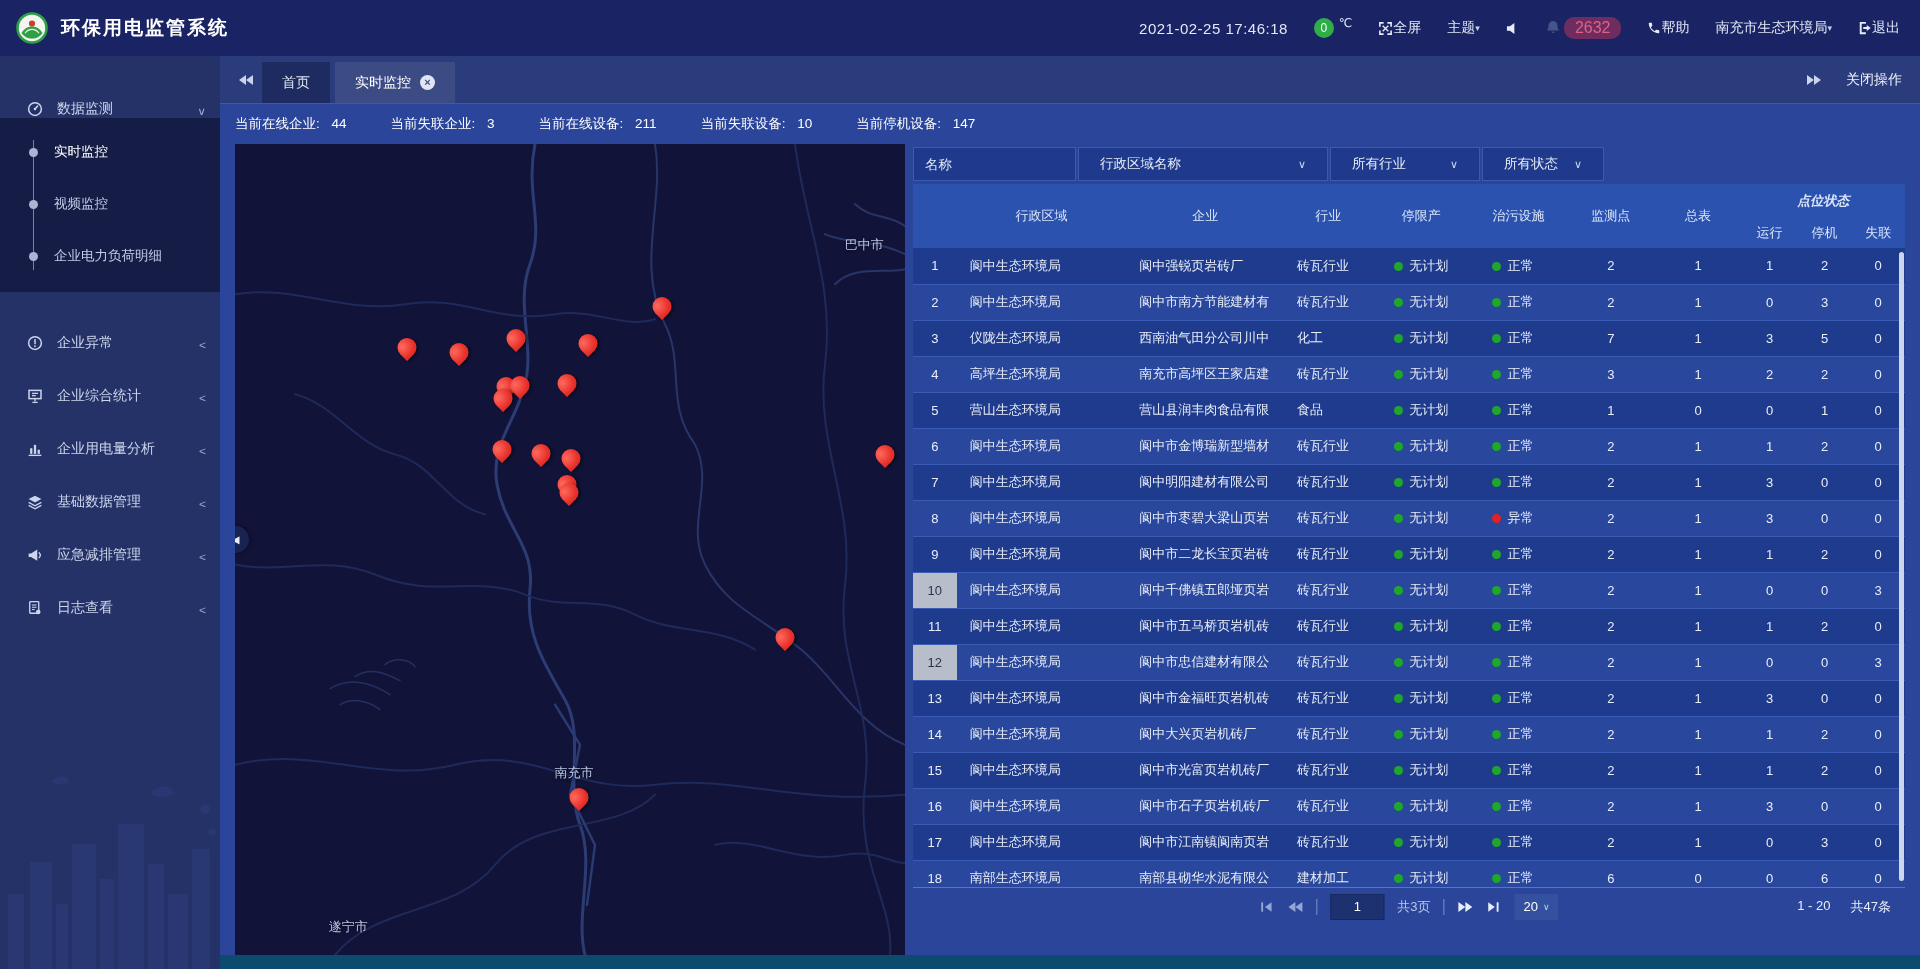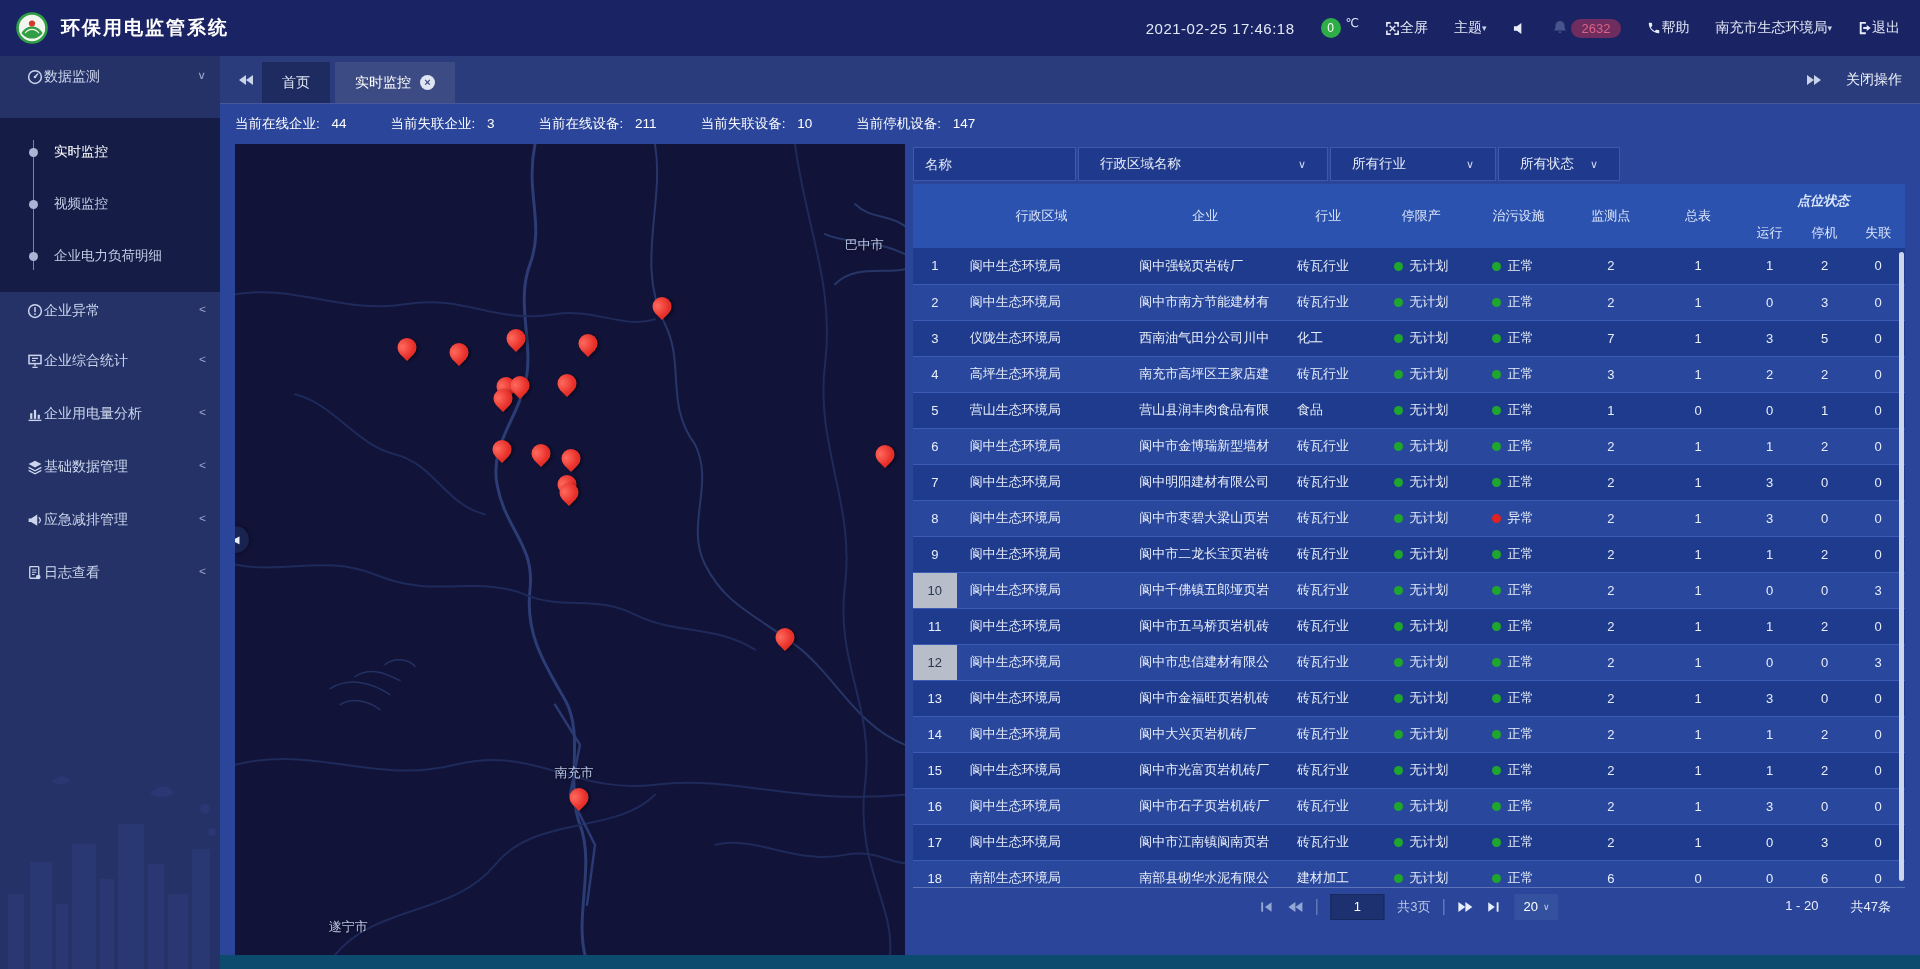--- a/index.html
+++ b/index.html
@@ -13,26 +13,26 @@
   .brand h1{font-size:19px;color:#fff;font-weight:bold;letter-spacing:2px}
   .logo{width:32px;height:32px;flex:0 0 32px}
   .topbar-right{display:flex;align-items:center;gap:26px;color:#e2e8f6;font-size:14px}
   .datetime{font-size:15px;letter-spacing:.5px}
   .temp{display:flex;align-items:flex-start;gap:5px}
   .temp-badge{width:20px;height:20px;border-radius:50%;background:#2fae48;color:#fff;font-size:12px;display:flex;align-items:center;justify-content:center}
   .temp-unit{font-size:12px;margin-top:-2px}
   .tb-item{display:flex;align-items:center;cursor:pointer;white-space:nowrap}
   .caret{font-size:9px;color:#c7d1ea}
   .notif{display:flex;align-items:center;gap:3px}
-  .notif-pill{background:#6e2d5e;color:#dd6288;border-radius:10px;padding:2px 11px;font-size:13px}
+  .notif-pill{background:#6e2d5e;color:#dd6288;border-radius:10px;padding:2px 11px;font-size:16px}
 
   
   .main{flex:1;display:flex;min-height:0}
   .sidebar{flex:0 0 220px;background:#243267;color:#cdd5ec;position:relative;overflow:hidden;padding-top:12px}
-  .side-group{height:50px;display:flex;align-items:flex-start;padding:0 14px 0 26px;font-size:14px;cursor:pointer}
+  .side-group{height:50px;display:flex;align-items:flex-end;gap:13px;padding:0 14px 0 26px;font-size:14px;cursor:pointer}
   .side-group + .side-group{height:53px}
   .s-icon{width:18px;height:18px;display:flex;align-items:center;justify-content:center}
   .s-chevron{margin-left:auto;font-size:12px;color:#9aa8ce;transform:scaleY(.9)}
   .side-sub{background:#151d47;position:relative;padding:8px 0 10px 0;margin-bottom:10px}
   .sub-line{position:absolute;left:33px;top:22px;bottom:22px;width:1px;background:#78849f}
   .side-sub-item{height:52px;display:flex;align-items:center;padding-left:54px;font-size:13.5px;color:#c3cce6;position:relative;cursor:pointer}
   .side-sub-item.active{color:#ffffff}
   .sub-dot{position:absolute;left:29px;width:9px;height:9px;border-radius:50%;background:#aab4d4}
   .sidebar-skyline{position:absolute;left:0;right:0;bottom:0;height:215px;opacity:.55;pointer-events:none}
 
@@ -63,21 +63,21 @@
   .pin-shape{width:100%;height:100%;background:radial-gradient(circle at 35% 30%,#ff6a5e,#e62e28 65%);border-radius:50% 50% 50% 0;transform:rotate(-45deg);box-shadow:1px 2px 3px rgba(0,0,0,.45)}
   .collapse-handle{position:absolute;left:-13px;top:382px;width:27px;height:27px;border-radius:50%;background:#18234f;color:#e8edf8;display:flex;align-items:center;justify-content:center;font-size:10px;box-shadow:0 0 5px rgba(0,0,0,.5);cursor:pointer;z-index:6}
 
   
   .right{flex:1;display:flex;flex-direction:column;min-width:0;padding-bottom:30px}
   .filters{flex:0 0 40px;display:flex;align-items:center;gap:2px}
   .f-input{width:163px;height:34px;background:#1f3a8c;border:1px solid #4059b0;color:#fff;font-size:13.5px;padding:0 11px;outline:none}
   .f-input::placeholder{color:#dfe6f5;opacity:1}
   .f-select{height:34px;background:#1f3a8c;border:1px solid #4059b0;color:#e6ecf8;display:flex;align-items:center;justify-content:space-between;padding:0 21px;font-size:13.5px;cursor:pointer}
   .f-select .caret{font-size:11px;color:#cfd8f0}
-  .w-region{width:250px}.w-industry{width:166px}.w-status{width:122px}
+  .w-region{width:250px}.w-industry{width:150px}.w-status{width:122px}
 
   .tablewrap{flex:1;position:relative;overflow:hidden;min-height:0}
   table{width:100%;border-collapse:collapse;table-layout:fixed;font-size:13px;color:#e9eef9}
   thead th{background:#2a52ae;color:#dce6fb;font-weight:normal;text-align:center}
   thead tr:first-child th{height:34px}
   thead tr:last-child th{height:30px}
   th.group-th{font-style:italic;font-weight:bold;vertical-align:middle}
   tbody td{height:36px;border-bottom:1px solid #3a5cb4;background:#1e3b8d;text-align:center;overflow:hidden;white-space:nowrap}
   tbody tr.even td{background:#28479d}
   td.l{text-align:left;padding-left:13px}
@@ -87,21 +87,21 @@
   .dot.ok{background:#1fa62c}.dot.err{background:#e02222}
   .scroll-thumb{position:absolute;right:1px;top:68px;bottom:6px;width:5px;background:#ccd6ec;border-radius:3px}
 
   .pager{flex:0 0 38px;display:flex;align-items:center;color:#b9c7e6;font-size:13px;border-top:1px solid rgba(190,205,240,.35);position:relative;padding:0 14px}
   .pager-center{position:absolute;left:50%;transform:translateX(-50%);display:flex;align-items:center;gap:13px}
   .pg-ic{display:flex;cursor:pointer;color:#93a7d4}
   .pg-ic.lit{color:#e8eefb}
   .pg-divider{width:1px;height:16px;background:#7f93c4}
   .page-input{width:54px;height:26px;background:#1d3170;border:1px solid #16295f;color:#fff;text-align:center;font-size:13px;outline:none}
   .size-select{height:26px;background:#33519f;padding:0 9px;display:flex;align-items:center;gap:5px;color:#fff;cursor:pointer}
-  .pager-right{margin-left:auto;display:flex;gap:32px;color:#e8eefb}
+  .pager-right{margin-left:auto;display:flex;gap:20px;color:#e8eefb}
   svg{display:block}
 </style>
 </head>
 <body>
 
 <div class="page">
 
   <header class="topbar">
     <div class="brand">
       <span class="logo">

